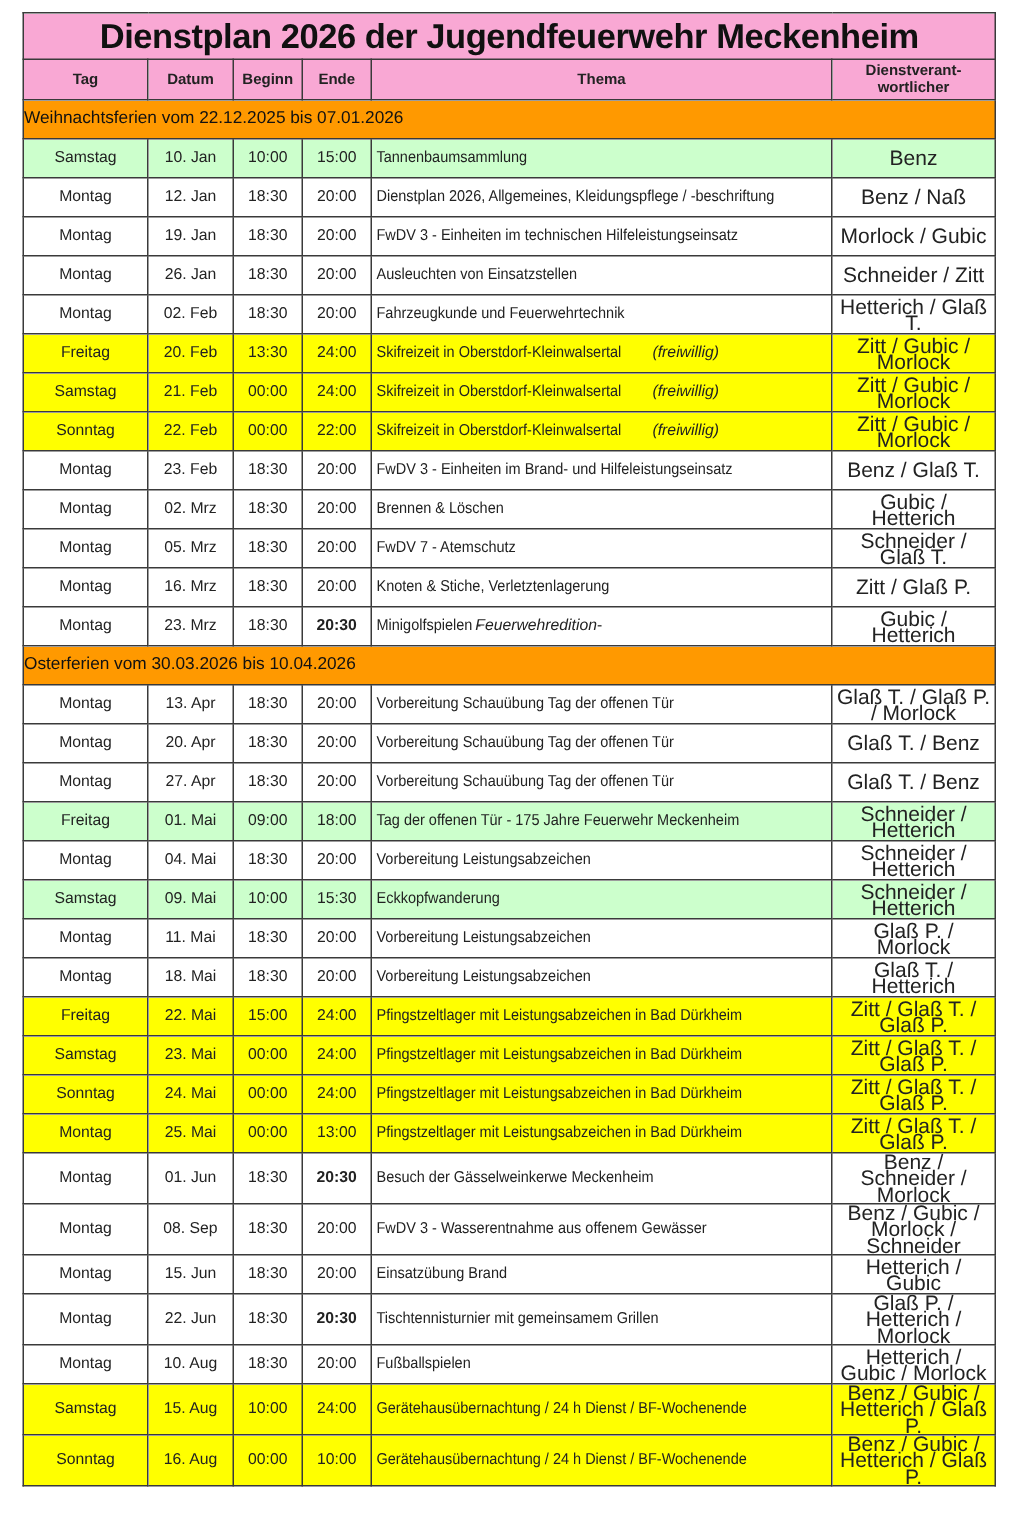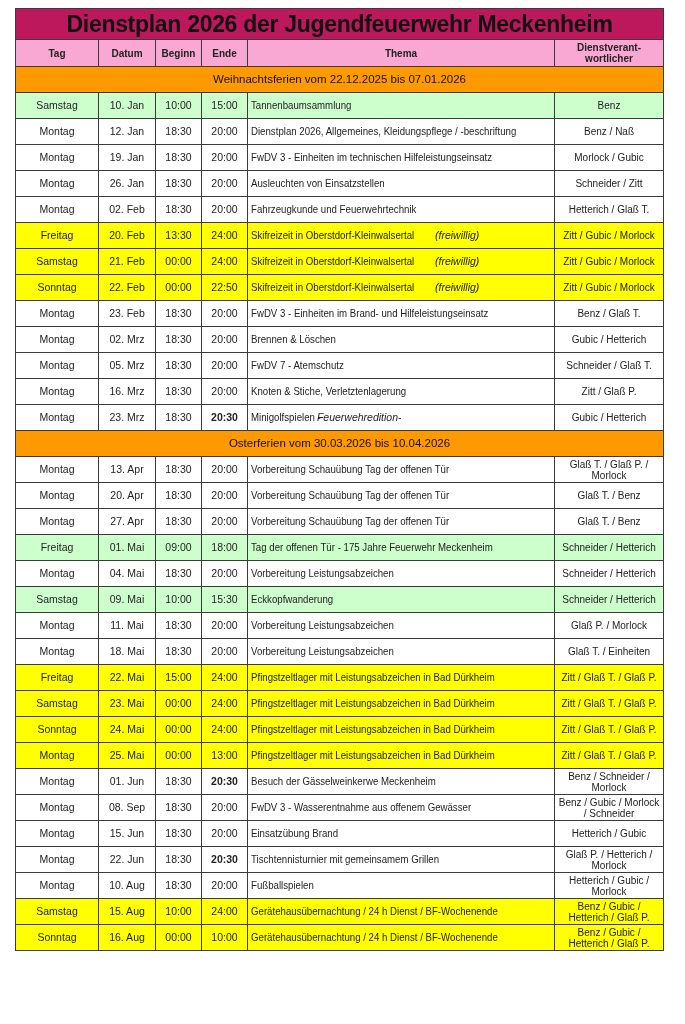--- a/index.html
+++ b/index.html
@@ -3,30 +3,30 @@
 <meta charset="utf-8">
 <style>
   html, body { margin:0; padding:0; background:#ffffff; }
   body { width:685px; height:1024px; position:relative; overflow:hidden;
          font-family:"Liberation Sans", sans-serif; }
   table.plan { position:absolute; left:15px; top:8px; width:648px;
                border-collapse:collapse; table-layout:fixed; }
   table.plan td, table.plan th { border:1px solid #3a3a3a; padding:0; overflow:hidden;
                font-size:10.5px; color:#222; font-weight:normal; line-height:11px;
                transform-origin:center; }
-  .title-cell { background:#be185d; height:30px; text-align:center;
+  .title-cell { background:#f9a8d4; height:30px; text-align:center;
                 font-size:23px !important; font-weight:bold !important; color:#111 !important;
                 line-height:30px !important; letter-spacing:-0.3px; }
   .hdr th { background:#f9a8d4; height:26px; text-align:center; font-weight:bold !important;
             font-size:10px !important; color:#222; }
-  .section td { background:#ff9900; height:25px; text-align:center; font-weight:bold;
+  .section td { background:#ff9900; height:25px; text-align:left; font-weight:bold;
                 font-size:11.5px !important; color:#111 !important; }
   tr.row td { height:25px; text-align:center; }
   tr.row td.thema { text-align:left; padding-left:3px; white-space:nowrap; }
-  tr.row td.resp { font-size:10px; line-height:11px; }
+  tr.row td.resp { font-size:14px; line-height:11px; }
   tr.white td { background:#ffffff; }
   tr.green td { background:#ccffcc; }
   tr.yellow td { background:#ffff00; }
   .bold { font-weight:bold !important; }
   .note { font-style:italic; position:absolute; }
   .thema-wrap { position:relative; display:block; }
   .ital { font-style:italic; }
   .narrow { display:inline-block; transform:scaleX(0.92); transform-origin:left center; }
 </style>
 </head>
@@ -141,21 +141,21 @@
           <span class="thema-wrap"><span class="narrow">Skifreizeit in Oberstdorf-Kleinwalsertal</span><span class="note" style="left: 184px; top: 0px;">(freiwillig)</span></span>
         </td>
         <td class="resp">
           <span style="display: block; padding: 0px 2px;">Zitt / Gubic / Morlock</span>
         </td>
       </tr>
       <tr class="row yellow">
         <td>Sonntag</td>
         <td>22. Feb</td>
         <td>00:00</td>
-        <td>22:50</td>
+        <td>22:00</td>
         <td class="thema">
           <span class="thema-wrap"><span class="narrow">Skifreizeit in Oberstdorf-Kleinwalsertal</span><span class="note" style="left: 184px; top: 0px;">(freiwillig)</span></span>
         </td>
         <td class="resp">
           <span style="display: block; padding: 0px 2px;">Zitt / Gubic / Morlock</span>
         </td>
       </tr>
       <tr class="row white">
         <td>Montag</td>
         <td>23. Feb</td>
@@ -305,21 +305,21 @@
       </tr>
       <tr class="row white">
         <td>Montag</td>
         <td>18. Mai</td>
         <td>18:30</td>
         <td>20:00</td>
         <td class="thema">
           <span class="thema-wrap"><span class="narrow">Vorbereitung Leistungsabzeichen</span></span>
         </td>
         <td class="resp">
-          <span style="display: block; padding: 0px 2px;">Glaß T. / Einheiten</span>
+          <span style="display: block; padding: 0px 2px;">Glaß T. / Hetterich</span>
         </td>
       </tr>
       <tr class="row yellow">
         <td>Freitag</td>
         <td>22. Mai</td>
         <td>15:00</td>
         <td>24:00</td>
         <td class="thema">
           <span class="thema-wrap"><span class="narrow">Pfingstzeltlager mit Leistungsabzeichen in Bad Dürkheim</span></span>
         </td>

